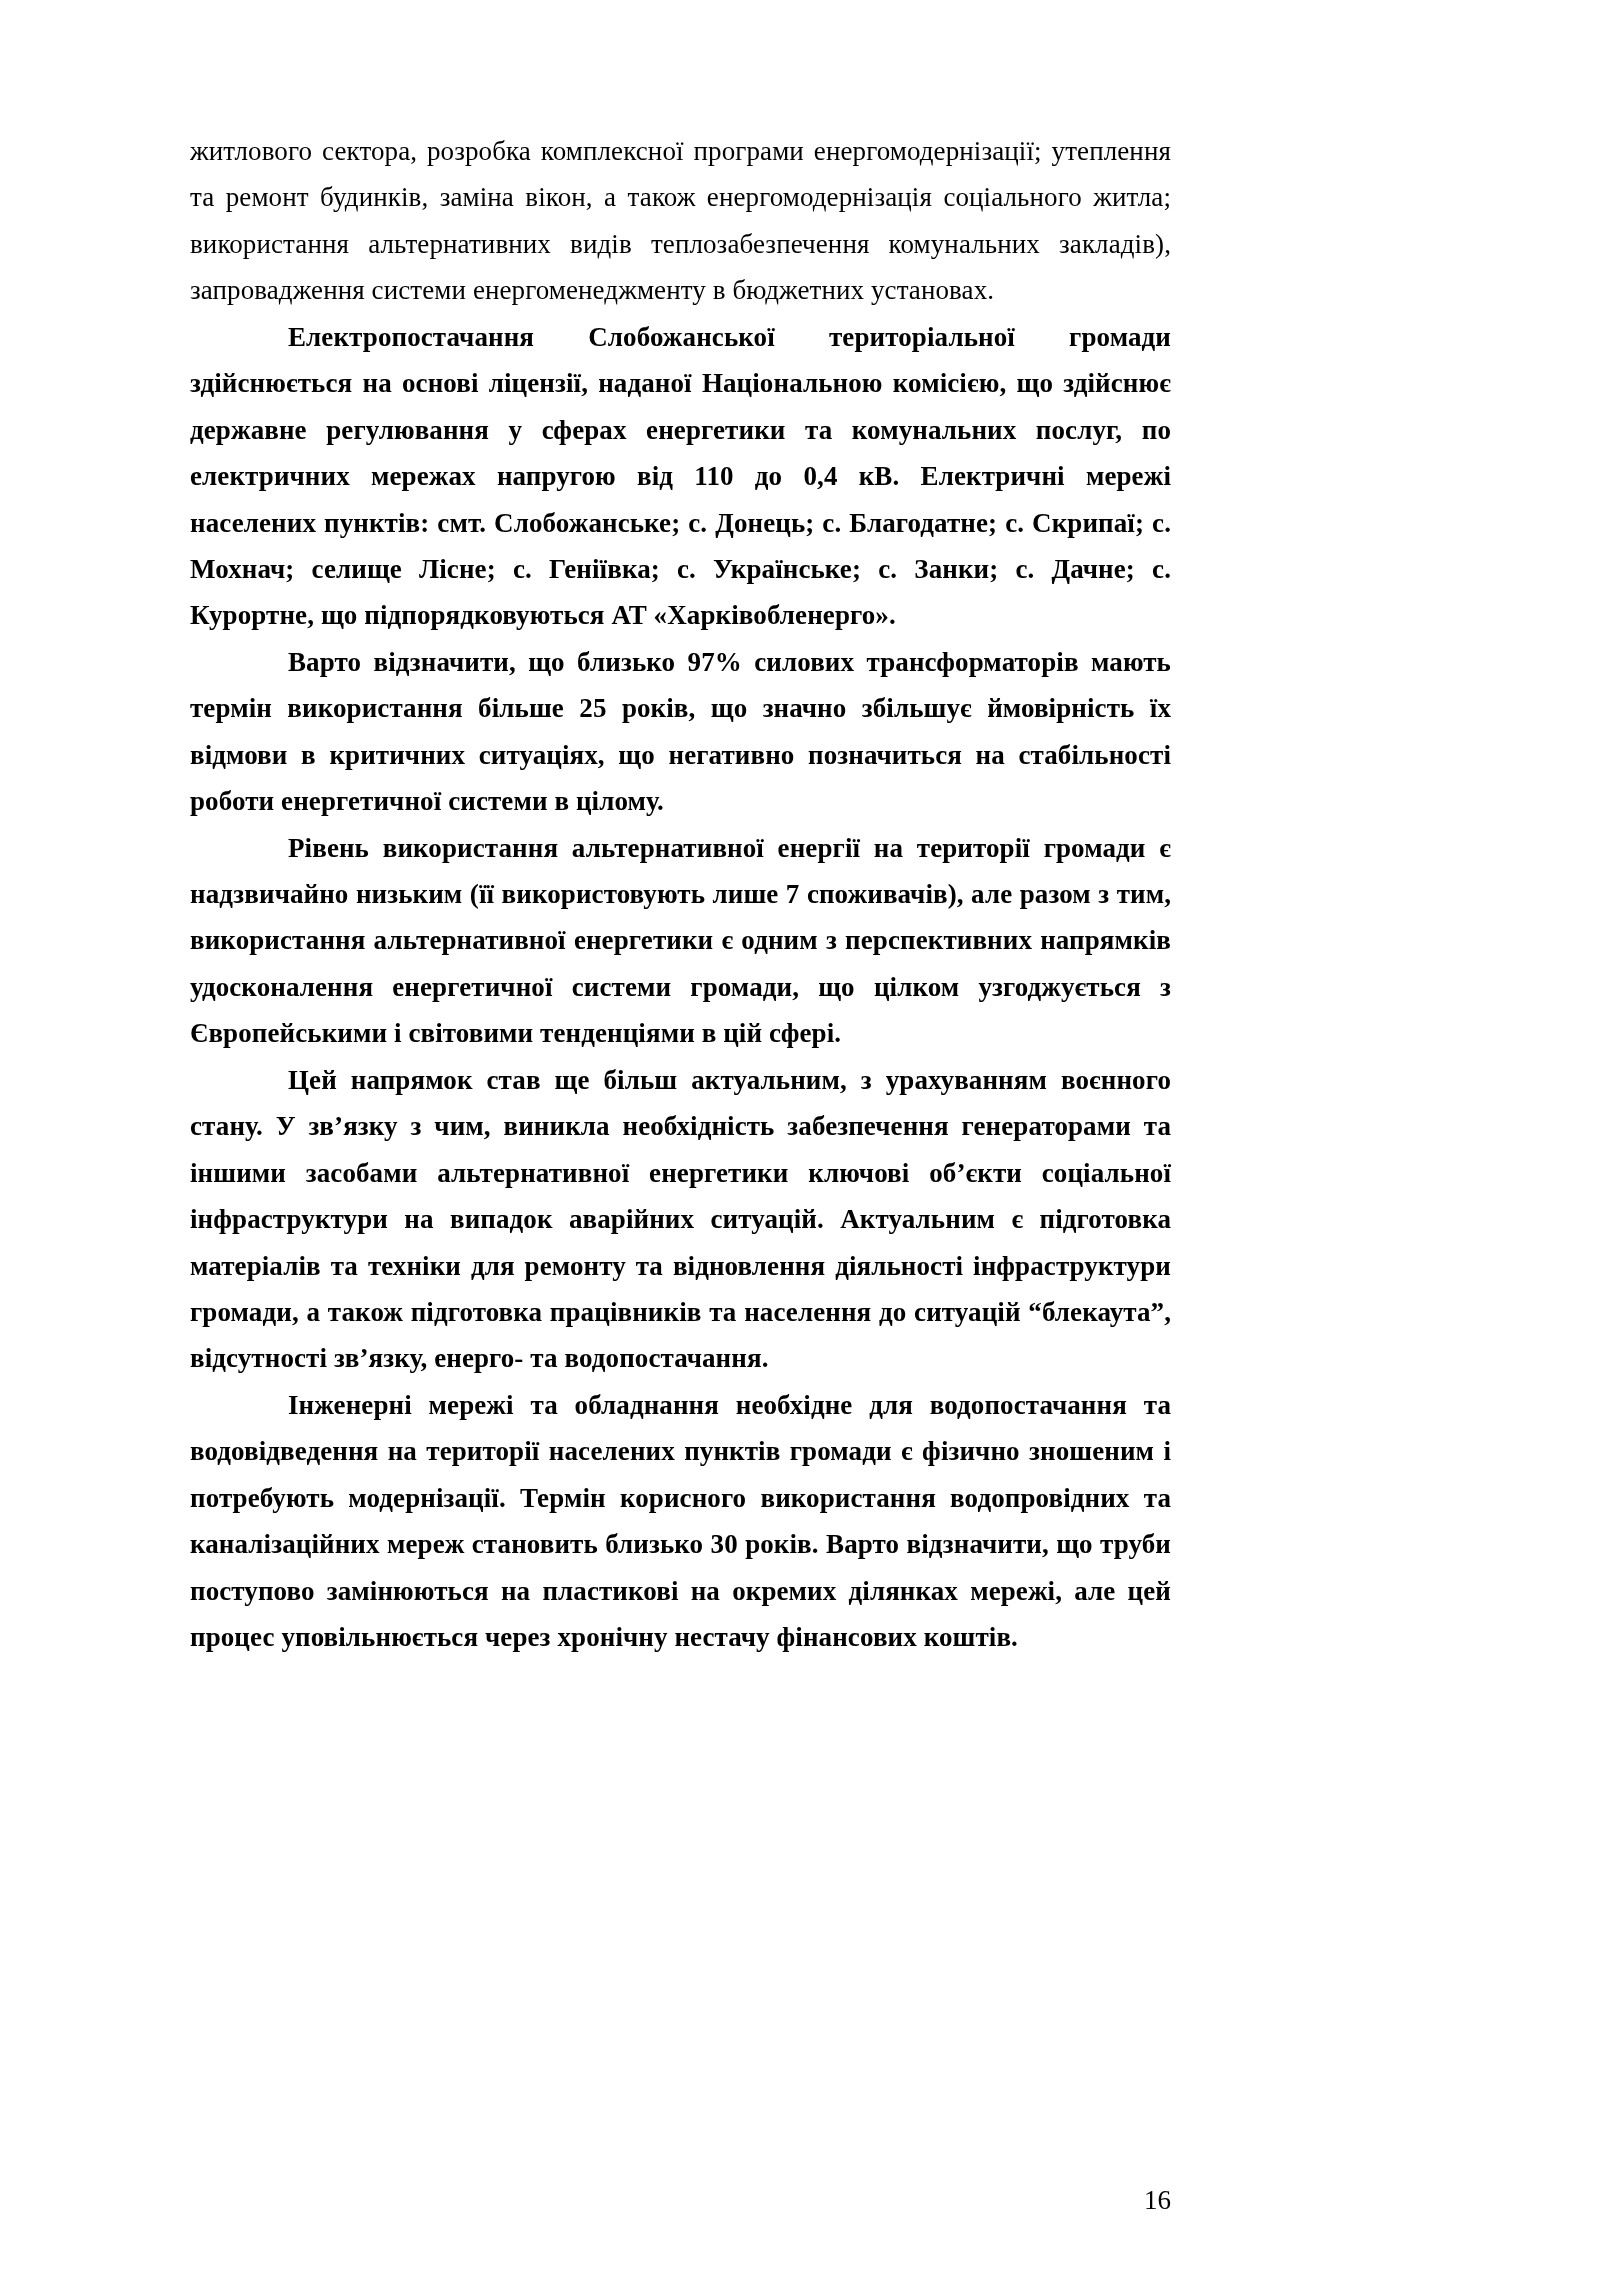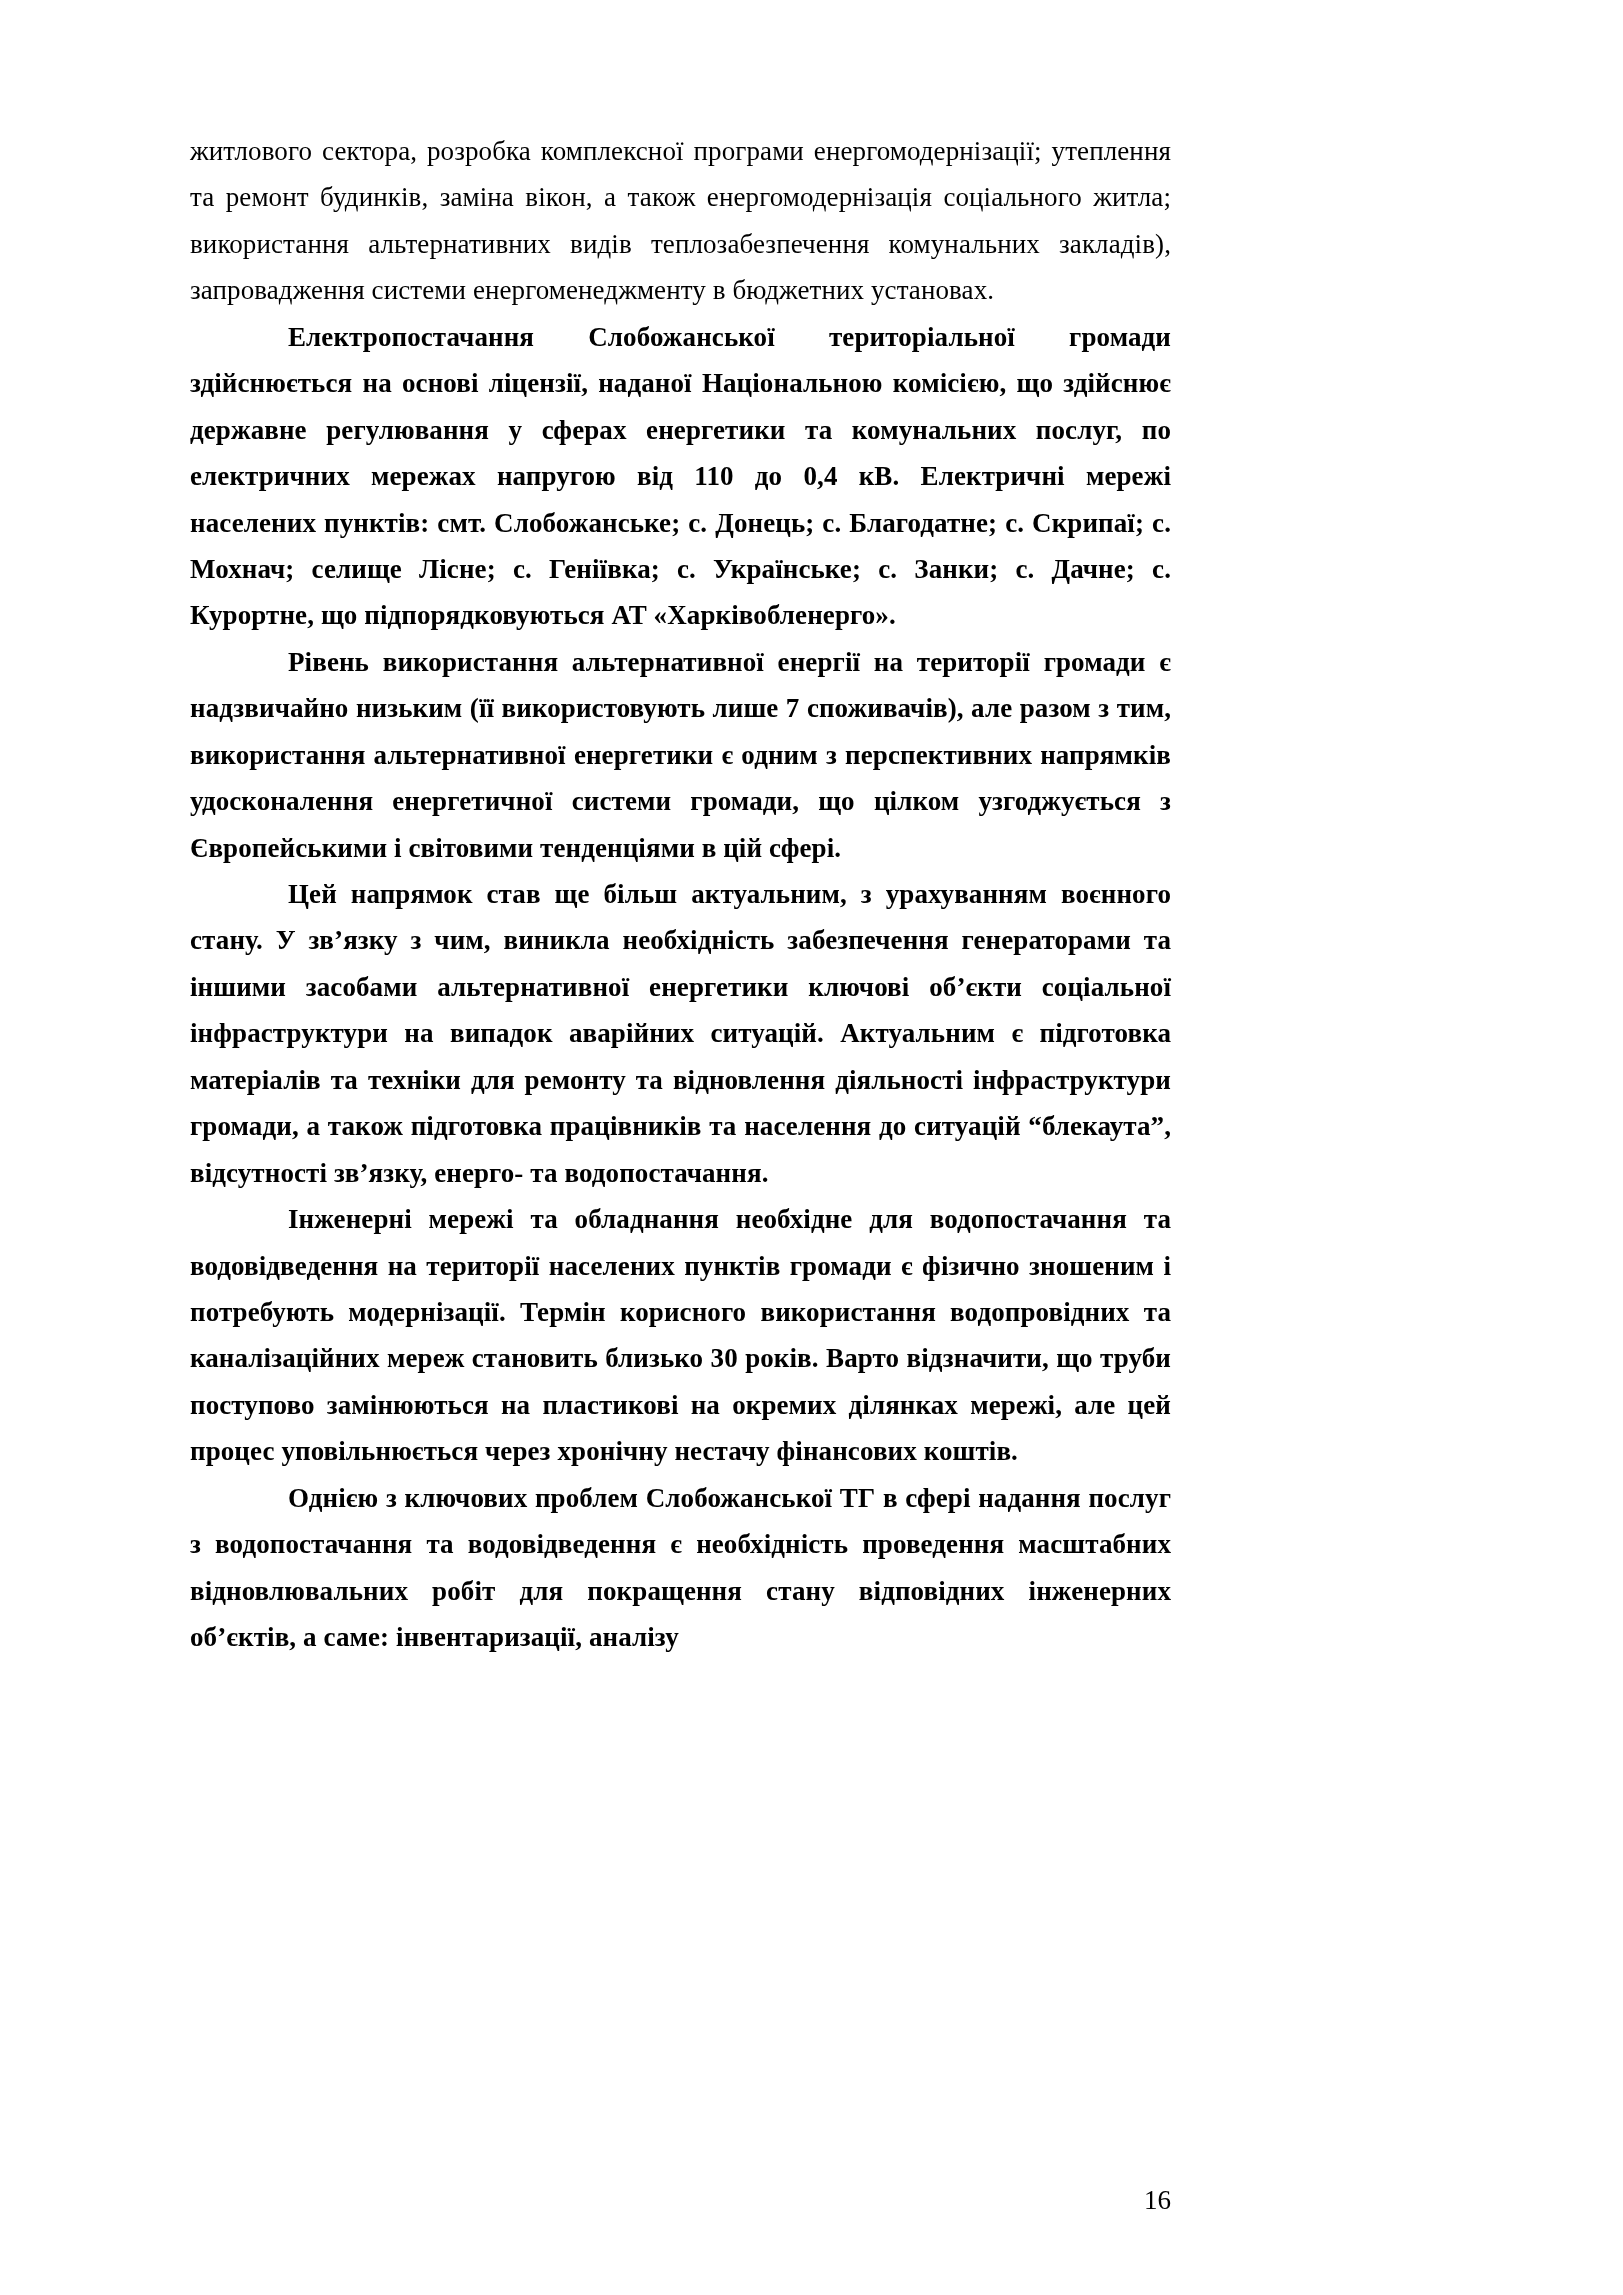--- a/index.html
+++ b/index.html
@@ -43,22 +43,22 @@
   }
 </style>
 </head>
 <body>
 
 <div class="page">
 
   <div class="body-text">
     <p class="">житлового сектора, розробка комплексної програми енергомодернізації; утеплення та ремонт будинків, заміна вікон, а також енергомодернізація соціального житла; використання альтернативних видів теплозабезпечення комунальних закладів), запровадження системи енергоменеджменту в бюджетних установах.</p>
     <p class="indent">Електропостачання Слобожанської територіальної громади здійснюється на основі ліцензії, наданої Національною комісією, що здійснює державне регулювання у сферах енергетики та комунальних послуг, по електричних мережах напругою від 110 до 0,4 кВ. Електричні мережі населених пунктів: смт. Слобожанське; с. Донець; с. Благодатне; с. Скрипаї; с. Мохнач; селище Лісне; с. Геніївка; с. Українське; с. Занки; с. Дачне; с. Курортне, що підпорядковуються АТ «Харківобленерго».</p>
+    <p class="indent">Варто відзначити, що близько 97% силових трансформаторів мають термін використання більше 25 років, що значно збільшує ймовірність їх відмови в критичних ситуаціях, що негативно позначиться на стабільності роботи енергетичної системи в цілому.</p>
     <p class="indent">Рівень використання альтернативної енергії на території громади є надзвичайно низьким (її використовують лише 7 споживачів), але разом з тим, використання альтернативної енергетики є одним з перспективних напрямків удосконалення енергетичної системи громади, що цілком узгоджується з Європейськими і світовими тенденціями в цій сфері.</p>
     <p class="indent">Цей напрямок став ще більш актуальним, з урахуванням воєнного стану. У зв’язку з чим, виникла необхідність забезпечення генераторами та іншими засобами альтернативної енергетики ключові об’єкти соціальної інфраструктури на випадок аварійних ситуацій. Актуальним є підготовка матеріалів та техніки для ремонту та відновлення діяльності інфраструктури громади, а також підготовка працівників та населення до ситуацій “блекаута”, відсутності зв’язку, енерго- та водопостачання.</p>
     <p class="indent">Інженерні мережі та обладнання необхідне для водопостачання та водовідведення на території населених пунктів громади є фізично зношеним і потребують модернізації. Термін корисного використання водопровідних та каналізаційних мереж становить близько 30 років. Варто відзначити, що труби поступово замінюються на пластикові на окремих ділянках мережі, але цей процес уповільнюється через хронічну нестачу фінансових коштів.</p>
-    <p class="indent">Однією з ключових проблем Слобожанської ТГ в сфері надання послуг з водопостачання та водовідведення є необхідність проведення масштабних відновлювальних робіт для покращення стану відповідних інженерних об’єктів, а саме: інвентаризації, аналізу</p>
   </div>
 
   <div class="page-number">16</div>
 
 </div>
 
 
 </body></html>

